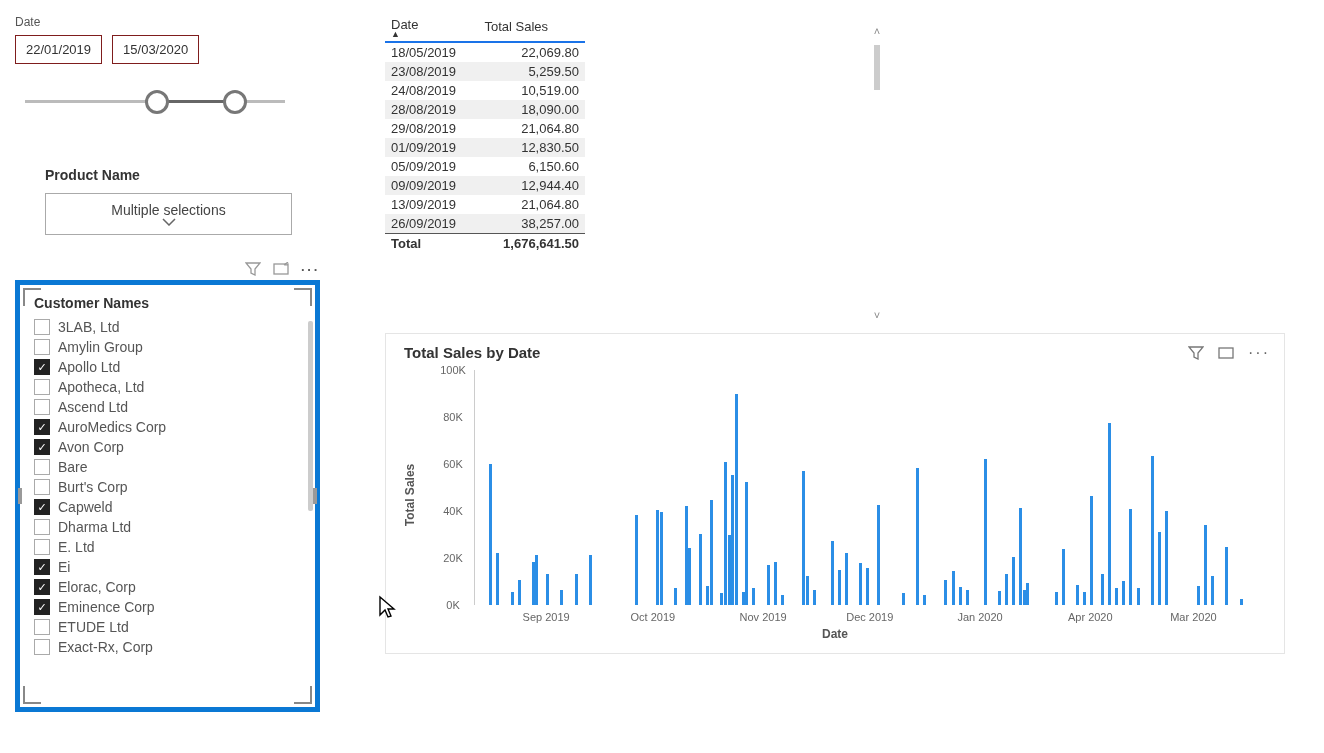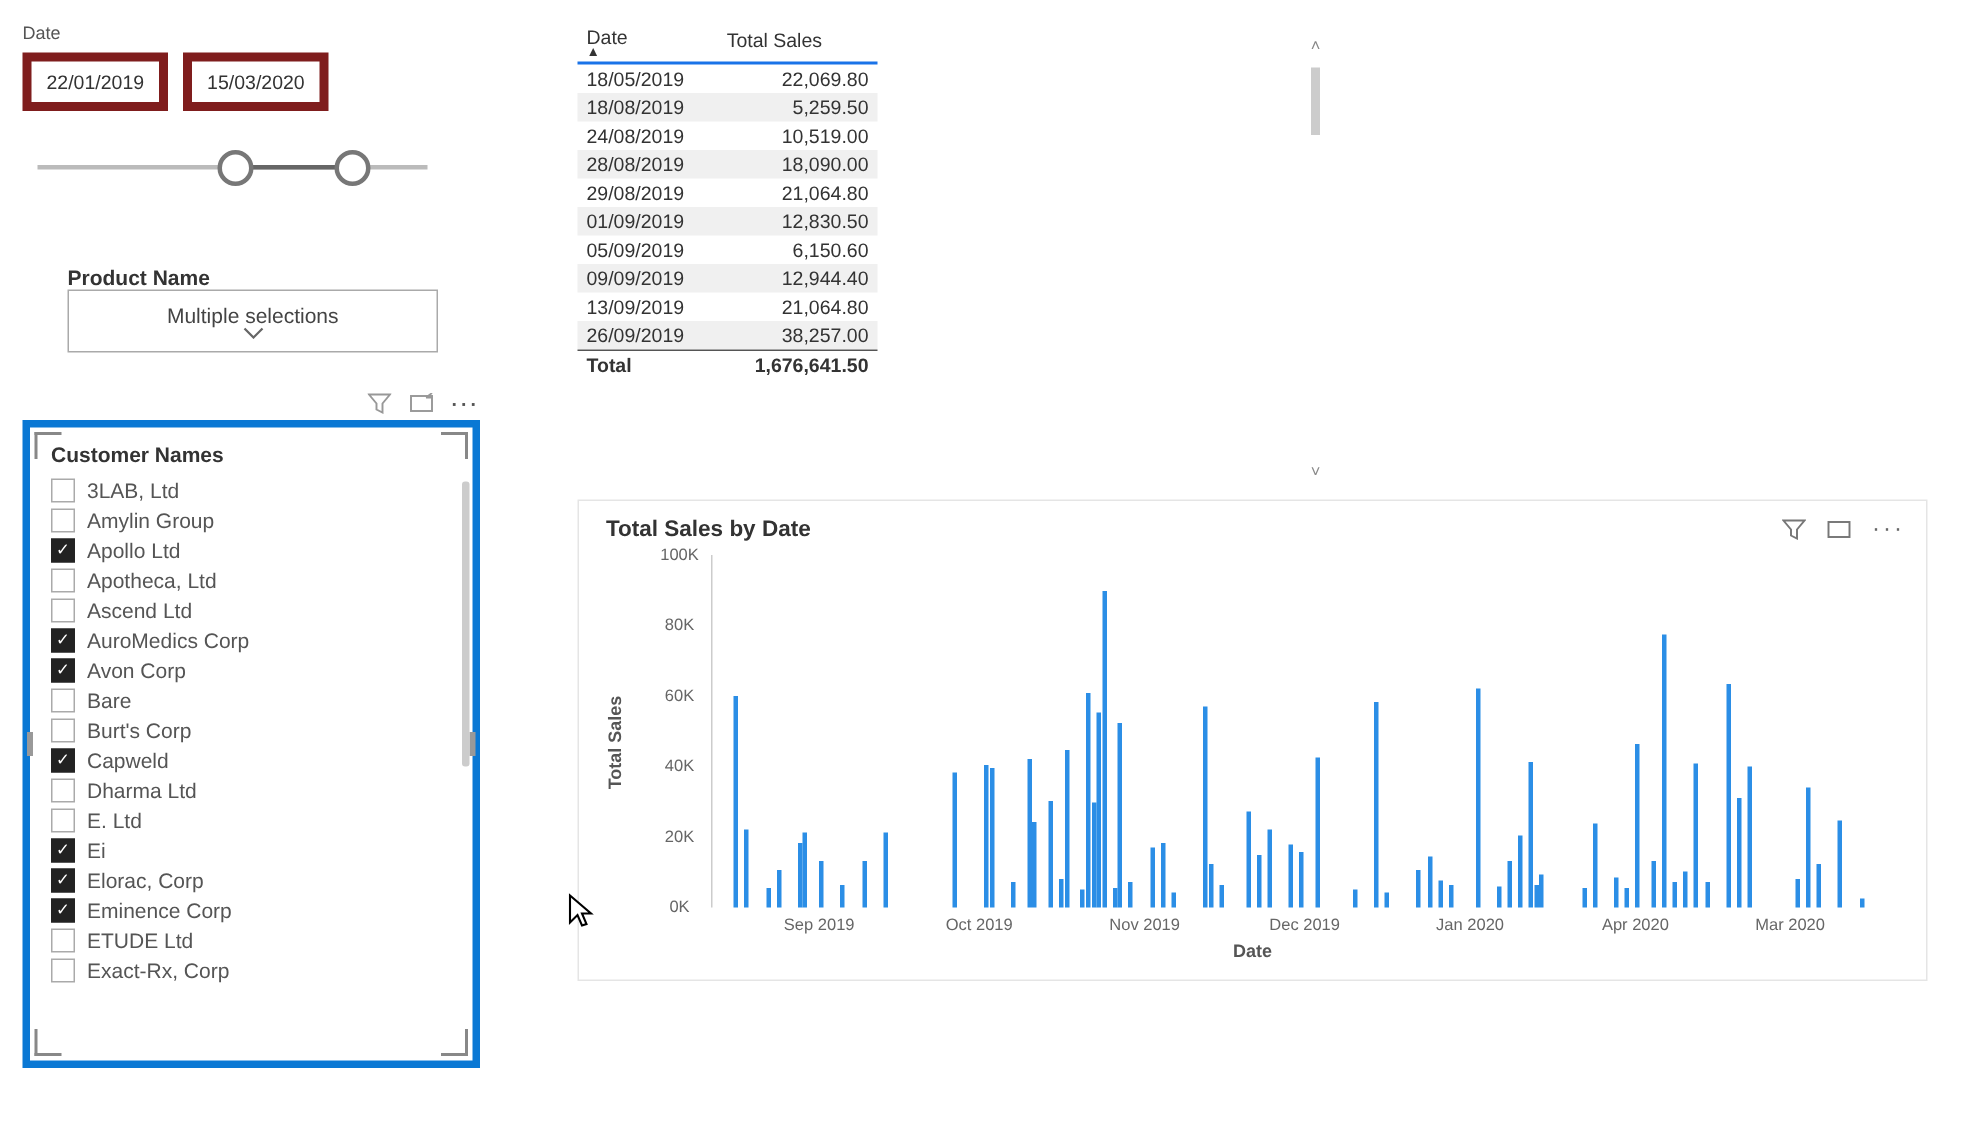--- a/index.html
+++ b/index.html
@@ -28,21 +28,21 @@
   .date-label {
     font-size: 12px;
     color: #555;
     margin-bottom: 6px;
   }
   .date-boxes {
     display: flex;
     gap: 10px;
   }
   .date-box {
-    border: 6px solid #7f1d1d;
+    border: 1px solid #7f1d1d;
     padding: 6px 10px;
     font-size: 13px;
     background: #fff;
   }
   .slider-wrap {
     margin-top: 18px;
     position: relative;
     height: 40px;
     width: 260px;
     margin-left: 10px;
@@ -72,20 +72,21 @@
     box-sizing: border-box;
   }
   
   .product-group {
     margin-top: 45px;
     margin-left: 30px;
   }
   .product-label {
     font-weight: 600;
     font-size: 14px;
+    margin-bottom: 10px;
   }
   .dropdown {
     border: 1px solid #aaa;
     padding: 8px 10px;
     display: flex;
     justify-content: space-between;
     align-items: center;
     width: 225px;
     font-size: 14px;
     color: #444;
@@ -456,21 +457,21 @@
             </th>
             <th><span>Total Sales</span></th>
           </tr>
         </thead>
         <tbody id="table-body">
             <tr>
               <td>18/05/2019</td>
               <td>22,069.80</td>
             </tr>
             <tr>
-              <td>18/08/2019</td>
+              <td>23/08/2019</td>
               <td>5,259.50</td>
             </tr>
             <tr>
               <td>24/08/2019</td>
               <td>10,519.00</td>
             </tr>
             <tr>
               <td>28/08/2019</td>
               <td>18,090.00</td>
             </tr>

